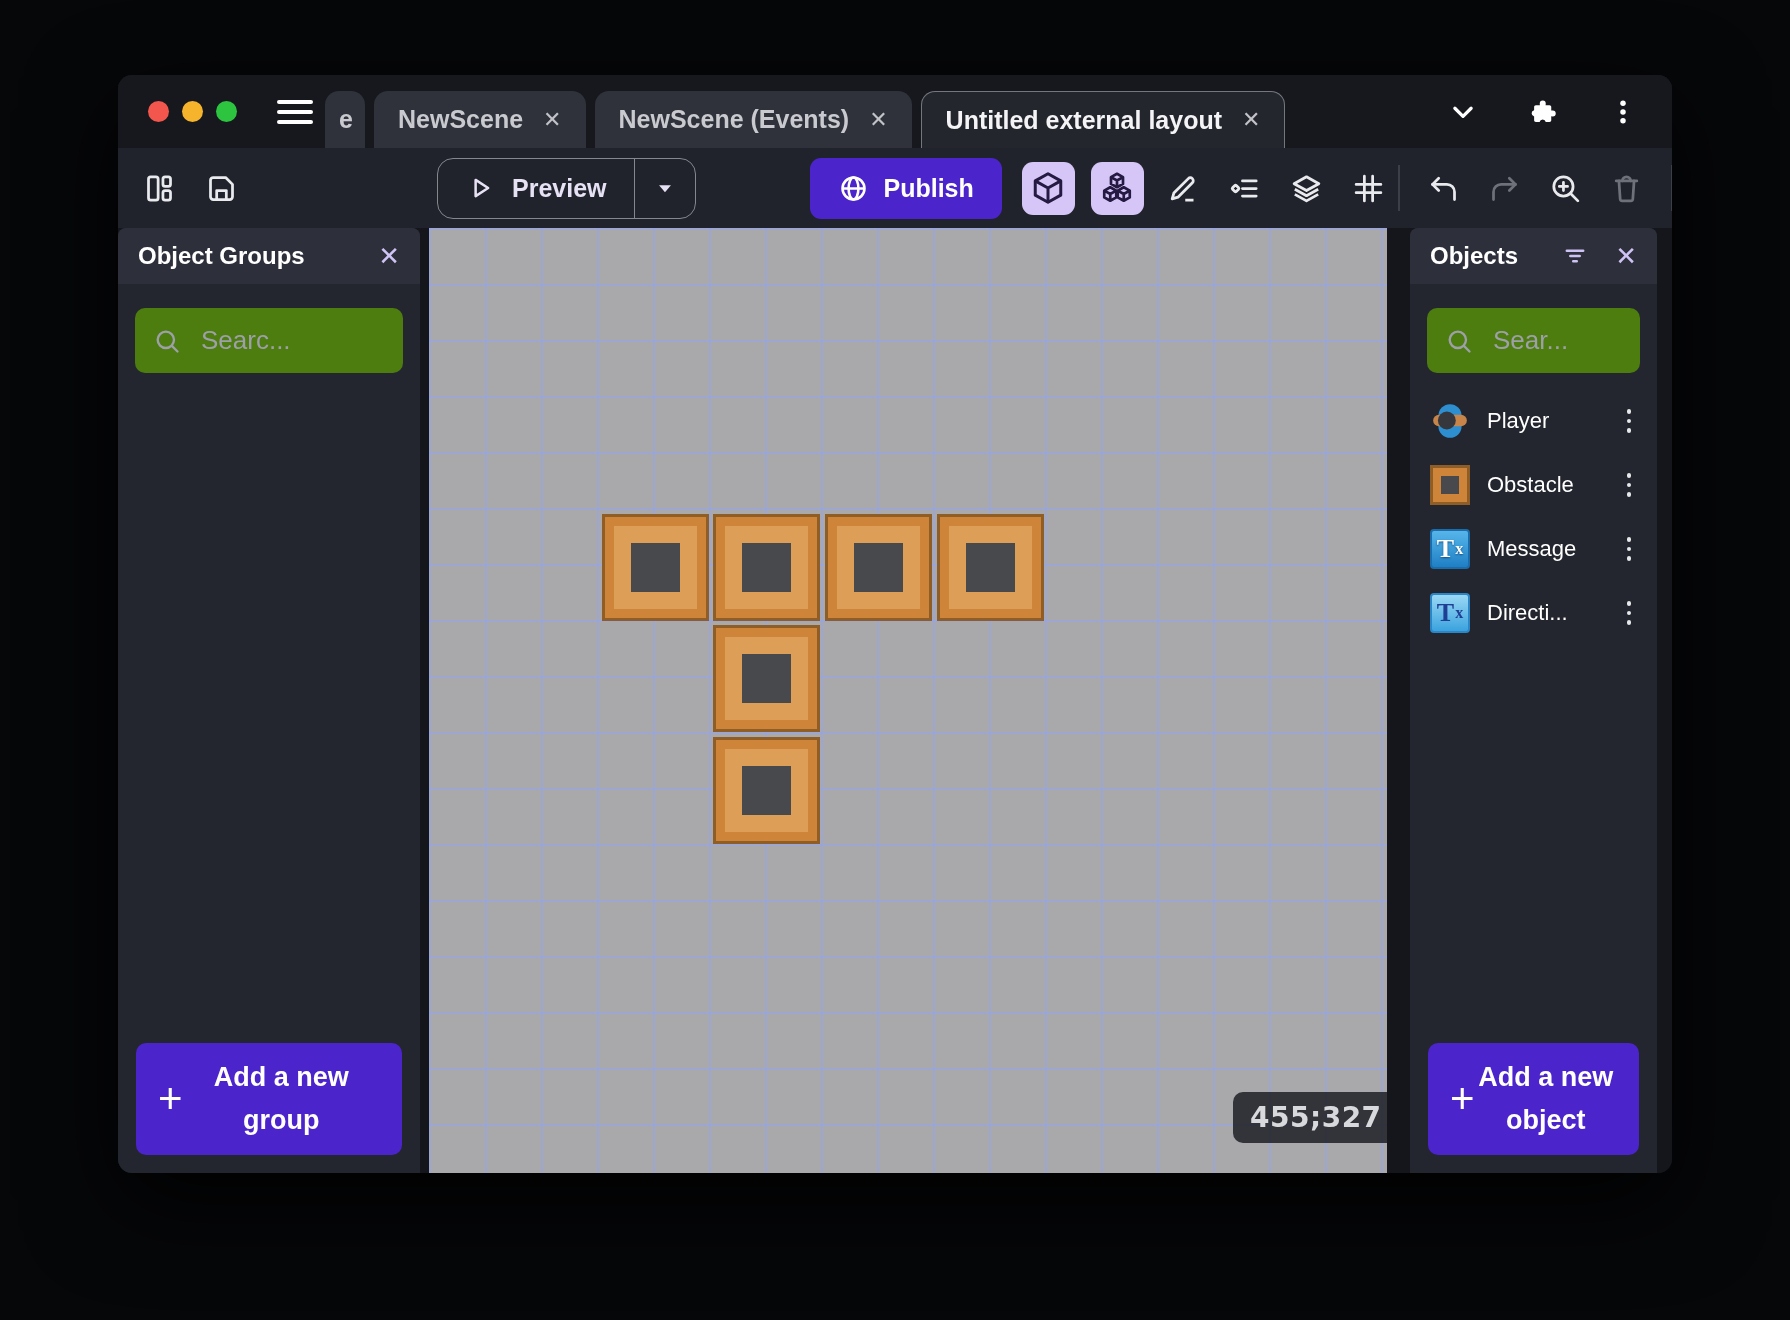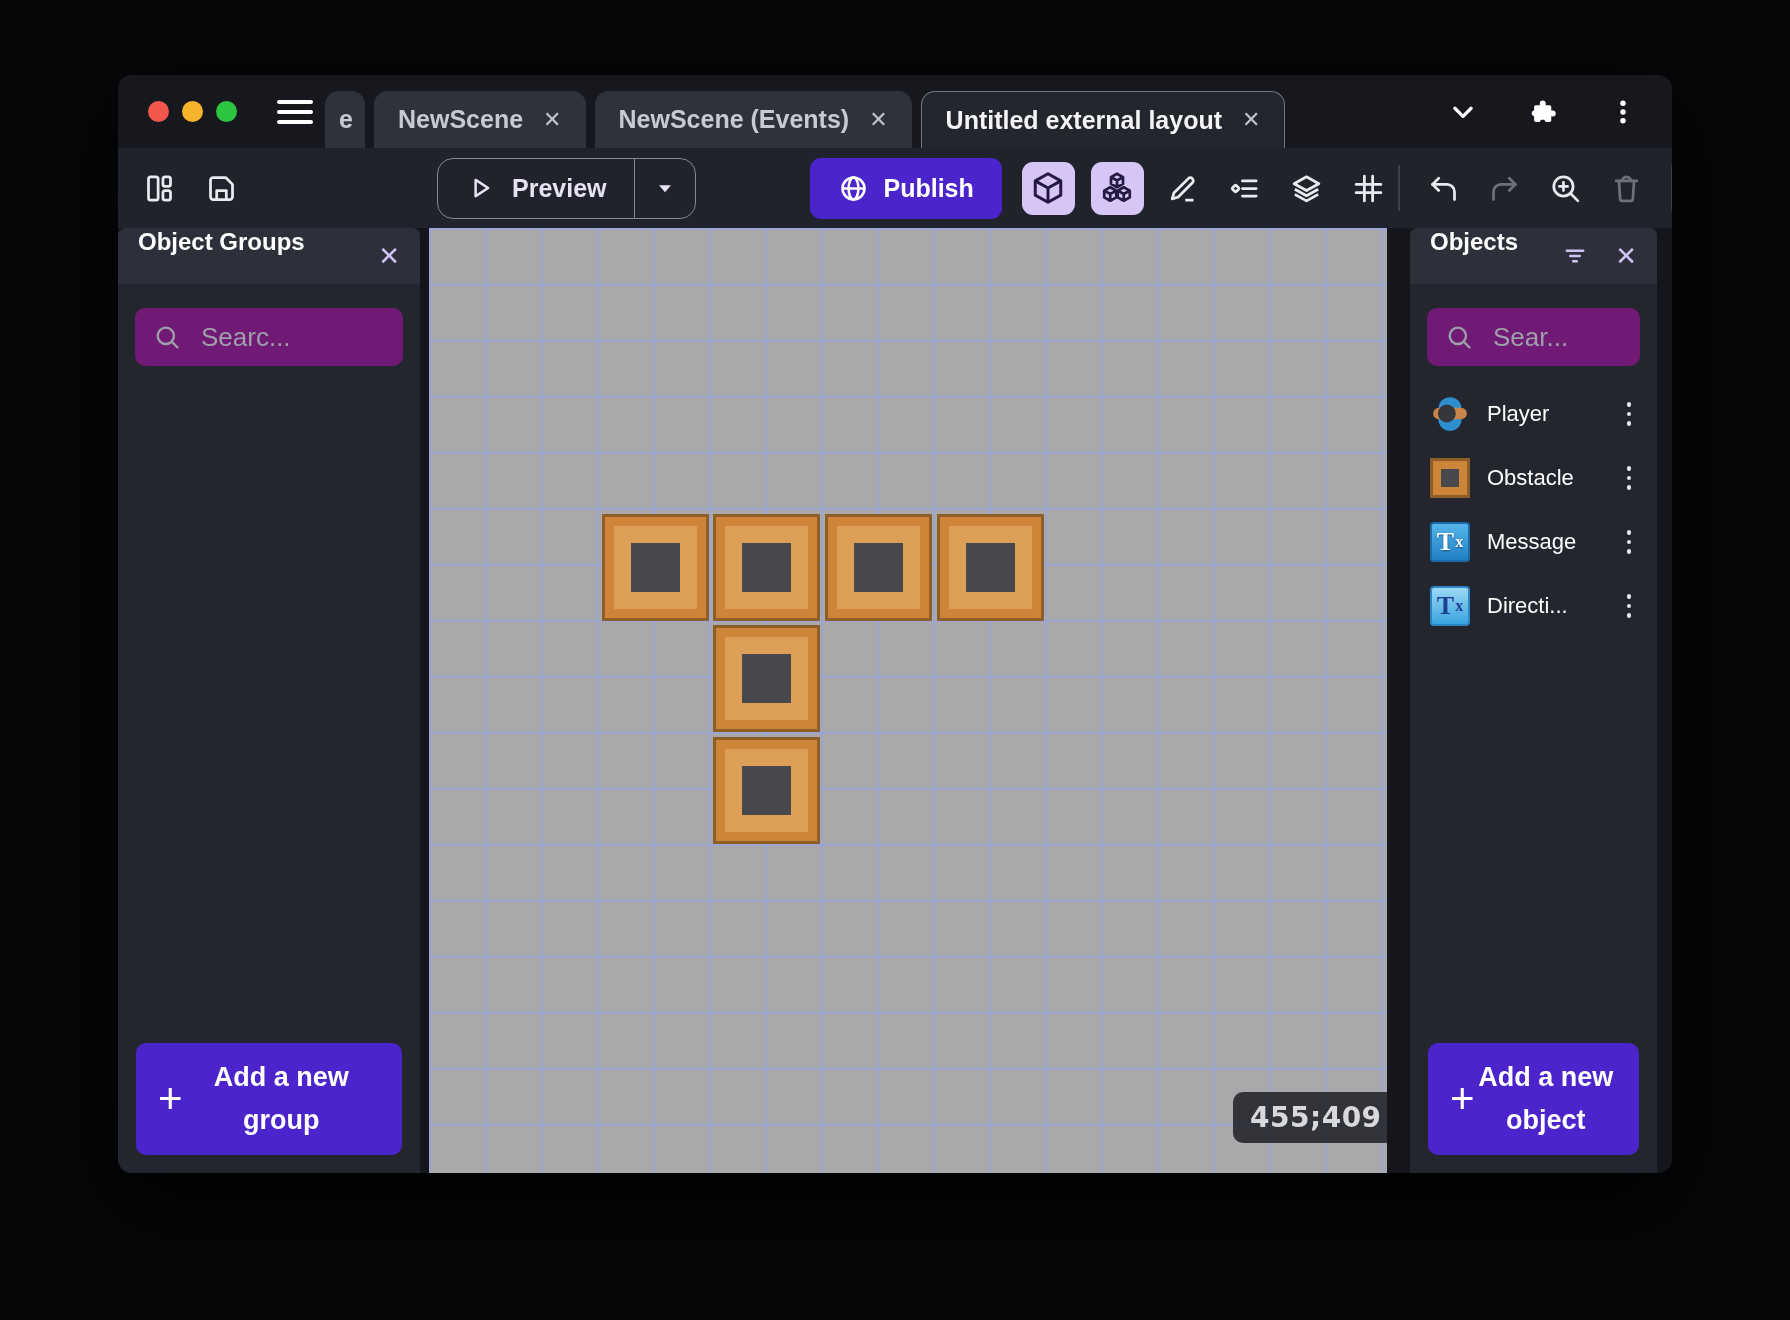--- a/index.html
+++ b/index.html
@@ -43,26 +43,26 @@
     display:flex;align-items:center;gap:15px;padding:0 28px;font-size:25px;font-weight:700;font-family:inherit;cursor:pointer;flex:none;}
   .publish-btn svg{width:31px;height:31px;}
   .tb-divider{width:2px;height:46px;background:#3c3f48;margin:0 6px;}
   .ml20{margin-left:20px;}.ml16{margin-left:16px;}
   .tb-right{margin-left:auto;margin-right:10px;display:flex;align-items:center;gap:15px;}
   
   .main{position:absolute;top:153px;bottom:0;left:0;right:0;display:flex;background:#14161b;}
   .panel{background:#23262e;border-radius:8px 8px 0 0;position:relative;flex:none;overflow:hidden;}
   .panel.left{width:302px;margin-right:9px;}
   .panel.right{width:247px;margin-left:23px;margin-right:15px;}
-  .panel-header{height:56px;background:#2d303a;display:flex;padding:0 20px;gap:26px;}
+  .panel-header{height:56px;background:#2d303a;display:flex;align-items:center;padding:0 20px;gap:26px;}
   .panel-title{font-size:24px;font-weight:700;color:#ffffff;flex:1;white-space:nowrap;}
   .icon-btn{background:none;border:none;padding:0;color:var(--lavender);display:flex;align-items:center;cursor:pointer;}
   .close-x{font-size:26px;line-height:1;color:var(--lavender);}
   .filter-btn svg{width:28px;height:28px;}
-  .search-box{margin:24px 17px 8px 17px;height:58px;background:#701a75;border-radius:10px;
+  .search-box{margin:24px 17px 8px 17px;height:65px;background:#4d7c0f;border-radius:10px;
     display:flex;align-items:center;padding:0 18px;gap:18px;}
   .search-box svg{width:28px;height:28px;color:#9da0a8;flex:none;}
   .search-box input{background:transparent;border:none;outline:none;color:#dcdde0;font-size:26px;width:100%;font-family:inherit;}
   .search-box input::placeholder{color:#9da0a8;}
   .obj-list{margin-top:16px;padding:0 12px;}
   .obj-row{display:flex;align-items:center;gap:17px;height:64px;padding:0 8px;border-radius:8px;cursor:pointer;}
   .obj-icon{width:40px;height:40px;flex:none;display:flex;align-items:center;justify-content:center;position:relative;}
   .obj-label{color:#ffffff;font-size:22px;flex:1;white-space:nowrap;overflow:hidden;}
   .kebab{display:flex;flex-direction:column;gap:5px;padding:6px;background:none;border:none;cursor:pointer;}
   .kebab i{width:4.5px;height:4.5px;border-radius:50%;background:#e8e9eb;}
@@ -279,21 +279,21 @@
           </svg>
         <input type="text" placeholder="Searc..." style="">
       </div>
       <button class="add-btn">
         <span class="add-plus">+</span>
         <span class="add-label">Add a new group</span>
       </button>
     </div>
 
     <div class="canvas" style="--cell: 56px;">
-      <div class="coords-badge">455;409</div>
+      <div class="coords-badge">455;327</div>
     <div class="block" style="left: 173px; top: 286px; height: 107px; width: 107px;"></div>
         <div class="block" style="left: 284px; top: 286px; height: 107px; width: 107px;"></div>
         <div class="block" style="left: 396px; top: 286px; height: 107px; width: 107px;"></div>
         <div class="block" style="left: 508px; top: 286px; height: 107px; width: 107px;"></div>
         <div class="block" style="left: 284px; top: 397px; height: 107px; width: 107px;"></div>
         <div class="block" style="left: 284px; top: 509px; height: 107px; width: 107px;"></div>
       </div>
 
     <div class="panel right">
       <div class="panel-header">

